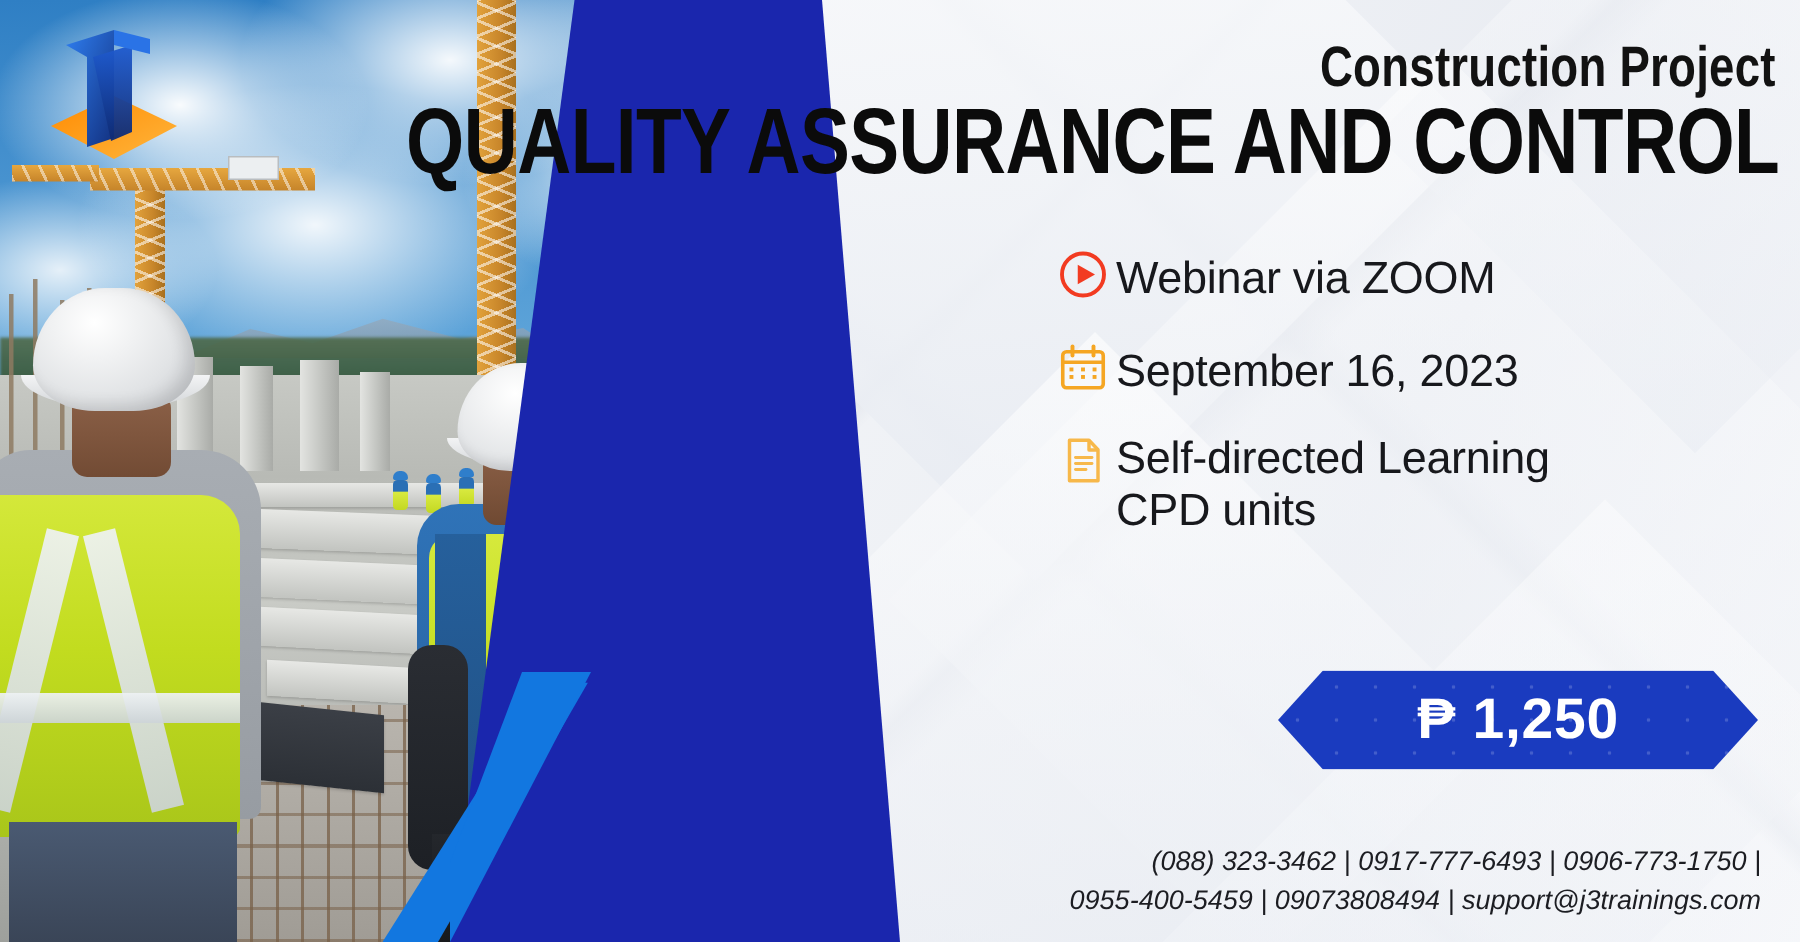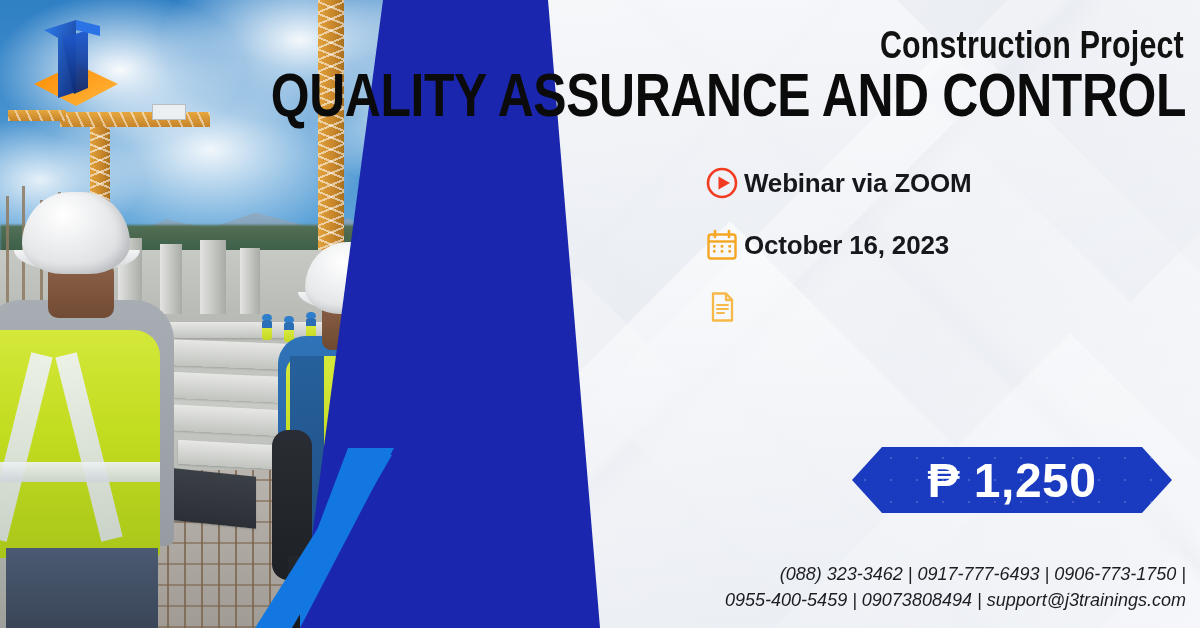--- a/index.html
+++ b/index.html
@@ -228,21 +228,21 @@
   }
 
   
   .details { position:absolute; left:700px; top:160px; width:480px; }
   .row { display:flex; align-items:flex-start; margin-bottom:14px; }
   .row .ic {
     width:44px; min-width:44px; height:46px;
     display:flex; align-items:center; justify-content:center;
   }
   .row .txt {
-    font-size:26px; font-weight:700; color:#17181c;
+    font-size:30px; font-weight:400; color:#17181c;
     line-height:1.18; padding-top:8px; letter-spacing:-.2px;
   }
   .row.r1 { margin-bottom:16px; }
   .row.r2 { margin-bottom:16px; }
   .row.r3 { margin-bottom:14px; }
   .row.r4 .txt { padding-top:4px; }
 
   
   .price-wrap {
     position:absolute; left:852px; top:447px; width:320px; height:66px;
@@ -252,31 +252,31 @@
     background:#1a3bbf;
     clip-path:polygon(0 50%, 30px 0, 290px 0, 320px 50%, 290px 100%, 30px 100%);
     background-image:
       radial-gradient(circle, rgba(255,255,255,.18) 1px, rgba(0,0,0,0) 1.4px);
     background-size:26px 22px;
     background-color:#1a3bbf;
   }
   .price-text {
     position:absolute; inset:0;
     display:flex; align-items:center; justify-content:center;
-    color:#ffffff; font-size:48px; font-weight:700; letter-spacing:.5px;
+    color:#ffffff; font-size:38px; font-weight:700; letter-spacing:.5px;
   }
 
   
   .site-url {
     position:absolute; right:14px; top:528px;
     font-size:27px; font-weight:700; font-style:italic; color:#111216;
     letter-spacing:-.3px; white-space:nowrap;
   }
   .phones {
-    position:absolute; right:14px; top:562px;
+    position:absolute; right:26px; top:562px;
     font-size:18px; font-style:italic; color:#1c1d22; font-weight:400;
     text-align:right; line-height:1.42; white-space:nowrap;
   }
 </style>
 </head>
 <body>
 
 <div id="banner">
 
   <div class="bg-right"></div>
@@ -401,36 +401,40 @@
           <g fill="#f5a623">
             <rect x="8" y="17" width="2.6" height="2.6"></rect>
               <rect x="15.7" y="17" width="2.6" height="2.6"></rect>
               <rect x="23.4" y="17" width="2.6" height="2.6"></rect>
             <rect x="8" y="22" width="2.6" height="2.6"></rect>
               <rect x="15.7" y="22" width="2.6" height="2.6"></rect>
               <rect x="23.4" y="22" width="2.6" height="2.6"></rect>
           </g>
         </svg>
       </span>
-      <span class="txt">October 16, 2023</span>
+      <span class="txt">September 16, 2023</span>
     </div>
 
 
     <div class="row r4">
       <span class="ic">
         <svg width="34" height="34" viewBox="0 0 34 34">
           <path d="M8 3.5 L21 3.5 L27 9.8 L27 30.5 L8 30.5 Z" fill="none" stroke="#f7b84a" stroke-width="2.3" stroke-linejoin="round"></path>
           <path d="M21 3.5 L21 10 L27 10" fill="none" stroke="#f7b84a" stroke-width="2.3" stroke-linejoin="round"></path>
           <g stroke="#f7b84a" stroke-width="1.9" stroke-linecap="round">
             <line x1="12" y1="15" x2="23" y2="15"></line>
             <line x1="12" y1="19" x2="23" y2="19"></line>
             <line x1="12" y1="23" x2="19" y2="23"></line>
           </g>
         </svg>
       </span>
+      <span class="txt">
+        <span>Self-directed Learning</span><br>
+        <span>CPD units</span>
+      </span>
     </div>
   </div>
 
   <div class="price-wrap">
     <div class="price-shape"></div>
     <div class="price-text">₱ 1,250</div>
   </div>
 
   <div class="phones">
     <span>(088) 323-3462 | 0917-777-6493 | 0906-773-1750 |</span><br>

